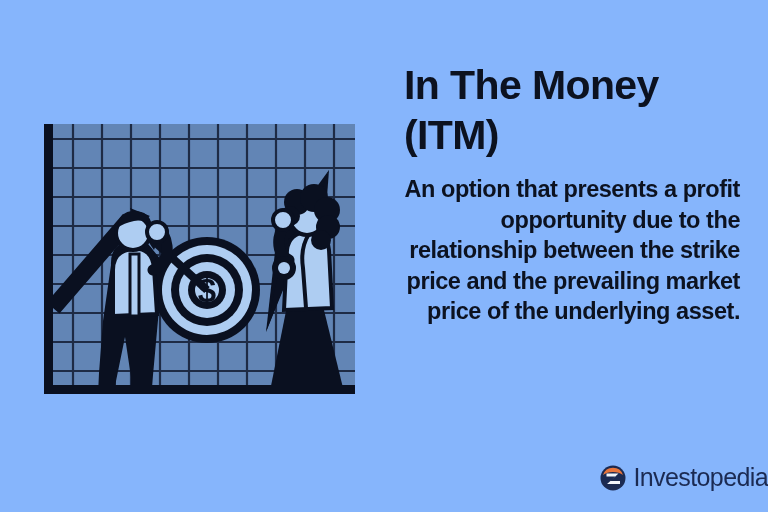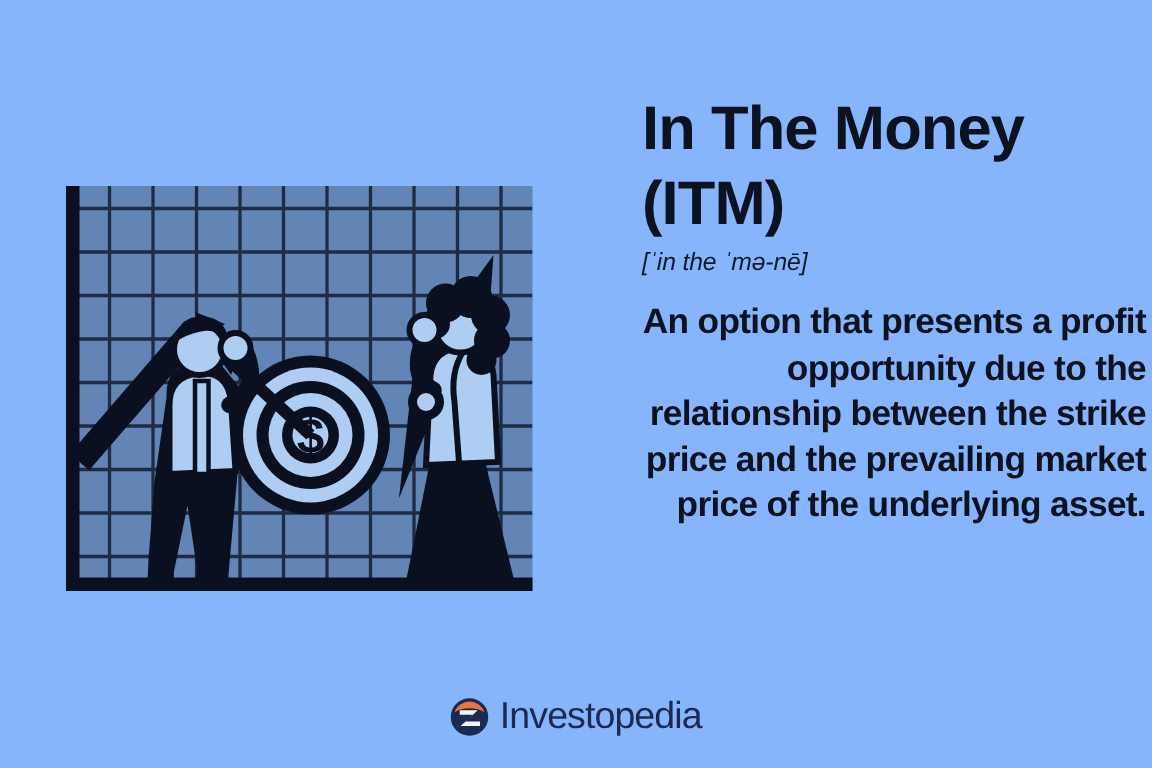--- a/index.html
+++ b/index.html
@@ -27,21 +27,21 @@
     left: 33px;
     top: 120px;
     width: 326px;
     height: 280px;
   }
   #illustration svg { display: block; }
 
   
   #text-col {
     position: absolute;
-    left: 428px;
+    left: 404px;
     top: 60px;
     width: 336px;
   }
   #term-title {
     margin: 0;
     font-size: 41px;
     line-height: 1.22;
     font-weight: bold;
     color: #0c1220;
     letter-spacing: -0.6px;
@@ -65,21 +65,21 @@
   }
 
   
   #logo {
     position: absolute;
     left: 0;
     right: 0;
     bottom: 20px;
     display: flex;
     align-items: center;
-    justify-content: center;
+    justify-content: flex-end;
     gap: 7px;
   }
   #logo-mark { display: block; }
   #logo-text {
     font-size: 25px;
     font-weight: 500;
     color: #1b2a52;
     letter-spacing: -0.6px;
     font-family: "Liberation Sans", sans-serif;
   }
@@ -201,21 +201,20 @@
 
       <g fill="#0a1020">
         <rect x="11" y="4" width="9" height="270"></rect>
         <rect x="11" y="265" width="311" height="9"></rect>
       </g>
     </svg>
   </div>
 
   <div id="text-col">
     <h1 id="term-title">In The Money (ITM)</h1>
-    <p id="pronunciation">[ˈin the ˈmə-nē]</p>
     <p id="definition">An option that presents a profit opportunity due to the relationship between the strike price and the prevailing market price of the underlying asset.</p>
   </div>
 
   <div id="logo">
     <span>
       <svg id="logo-mark" width="26" height="26" viewBox="0 0 26 26" xmlns="http://www.w3.org/2000/svg">
         <circle cx="13" cy="13" r="12.5" fill="#1b2a52"></circle>
         <path d="M3,10 a10.5,10.5 0 0 1 20,0 a13,8 0 0 0 -20,0 Z" fill="#e8743b"></path>
         <path d="M6.5,8.5 L18.5,8.5 L10.5,16 L20,16 L20,19 L7,19 L15.5,11.5 L6.5,11.5 Z" fill="#f2f5fb"></path>
       </svg>

